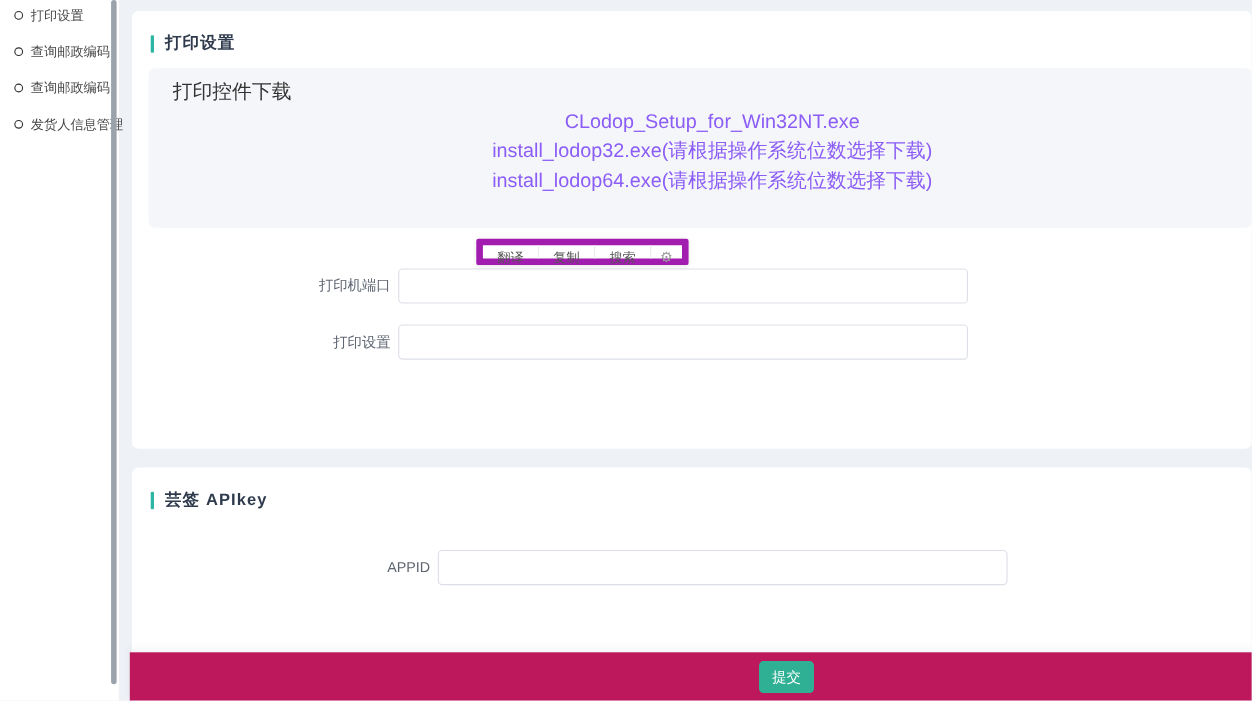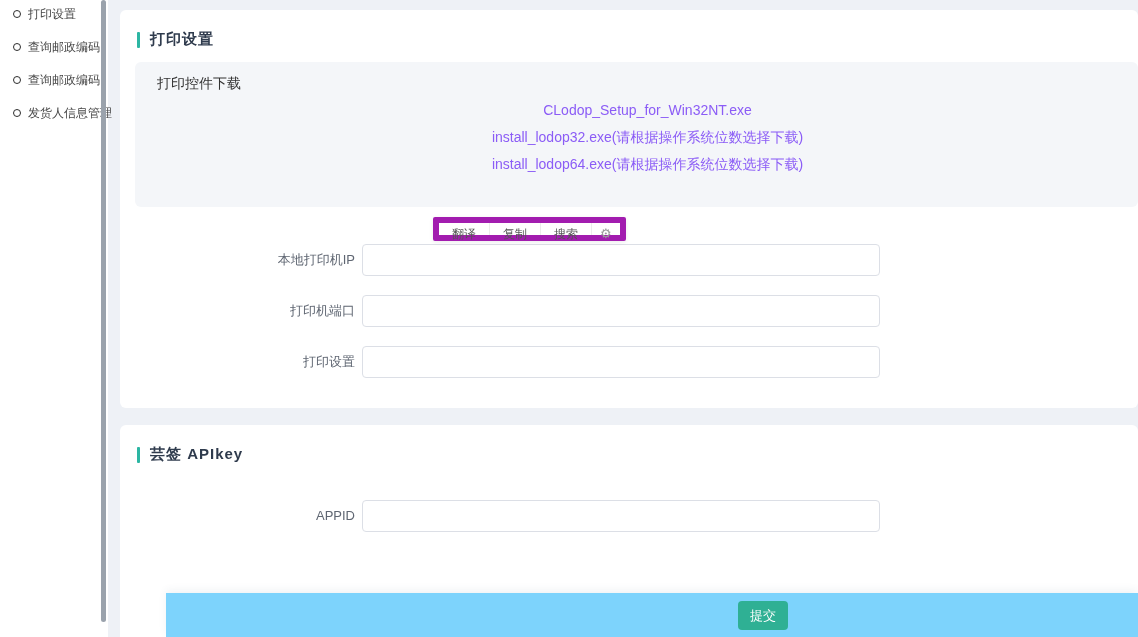--- a/index.html
+++ b/index.html
@@ -35,30 +35,30 @@
   .card { position:absolute; left:12px; right:0; background:#fff; border-radius:6px; }
   .card1 { top:10px; height:398px; }
   .card2 { top:425px; height:268px; }
 
   .section-header { display:flex; align-items:center; gap:10px; padding:20px 0 0 17px; }
   .accent { width:3px; height:16px; background:#2cb6a3; border-radius:1px; }
   .section-title { font-size:15px; font-weight:bold; color:#2f3b4d; letter-spacing:1px; }
 
   .info-box {
     position:absolute; left:15px; right:0; top:52px; height:145px;
-    background:#f4f6f9; border-radius:6px; padding:8px 0 0 22px; font-size:14px;
+    background:#f4f6f9; border-radius:6px; padding:8px 0 0 22px; font-size:18px;
   }
   .box-line { height:27px; line-height:27px; white-space:nowrap; }
   .box-title { color:#333; }
   .dl-link { color:#8b5cf6; display:block; text-decoration:none; cursor:pointer;text-align:center; }
   .tip { color:#f54b50; }
 
   .form { position:absolute; left:0; right:0; }
   .card1 .form { top:234px; }
-  .card2 .form { top:75px; }
+  .card2 .form { top:75px;padding-left:36px; }
   .form-row { display:flex; height:32px; margin-bottom:19px; }
   .card2 .form-row { margin-bottom:18px; }
   .form-label {
     width:235px; flex:0 0 auto; text-align:right;
     font-size:13px; color:#5f6672; line-height:32px; white-space:nowrap;
   }
   .form-input {
     margin-left:7px; width:518px; height:32px;
     border:1px solid #dcdfe6; border-radius:4px;
     padding:0 10px; font-size:13px; color:#333; outline:none; background:#fff;
@@ -76,21 +76,21 @@
     border-right:1px solid #ececec; cursor:pointer; line-height:22px;
   }
   .tb-gear {
     border:none; background:none; padding:0 8px; cursor:pointer;
     color:#9a9a9a; font-size:13px; line-height:22px;
   }
 
   
   .footer {
     position:absolute; left:10px; right:0; top:593px; height:44px;
-    background:#7dd3fc; box-shadow:0 -3px 8px rgba(60,80,120,.07); z-index:6;margin-left:48px;
+    background:#be185d; box-shadow:0 -3px 8px rgba(60,80,120,.07); z-index:6;
   }
   .submit-btn {
     position:absolute; left:572px; top:8px; width:50px; height:29px;
     background:#2fb094; color:#fff; border:none; border-radius:4px;
     font-size:13px; cursor:pointer;
   }
 </style>
 </head>
 <body>
 
@@ -125,24 +125,20 @@
 
     <div class="info-box">
       <div class="box-line box-title">打印控件下载</div>
       <a class="box-line dl-link">CLodop_Setup_for_Win32NT.exe</a>
       <a class="box-line dl-link">install_lodop32.exe(请根据操作系统位数选择下载)</a>
       <a class="box-line dl-link">install_lodop64.exe(请根据操作系统位数选择下载)</a>
     </div>
 
     <div class="form">
       <div class="form-row">
-        <label class="form-label">本地打印机IP</label>
-        <input class="form-input" type="text" style="">
-      </div>
-      <div class="form-row">
         <label class="form-label">打印机端口</label>
         <input class="form-input" type="text" style="">
       </div>
       <div class="form-row">
         <label class="form-label">打印设置</label>
         <input class="form-input" type="text" style="">
       </div>
     </div>
   </section>
 

